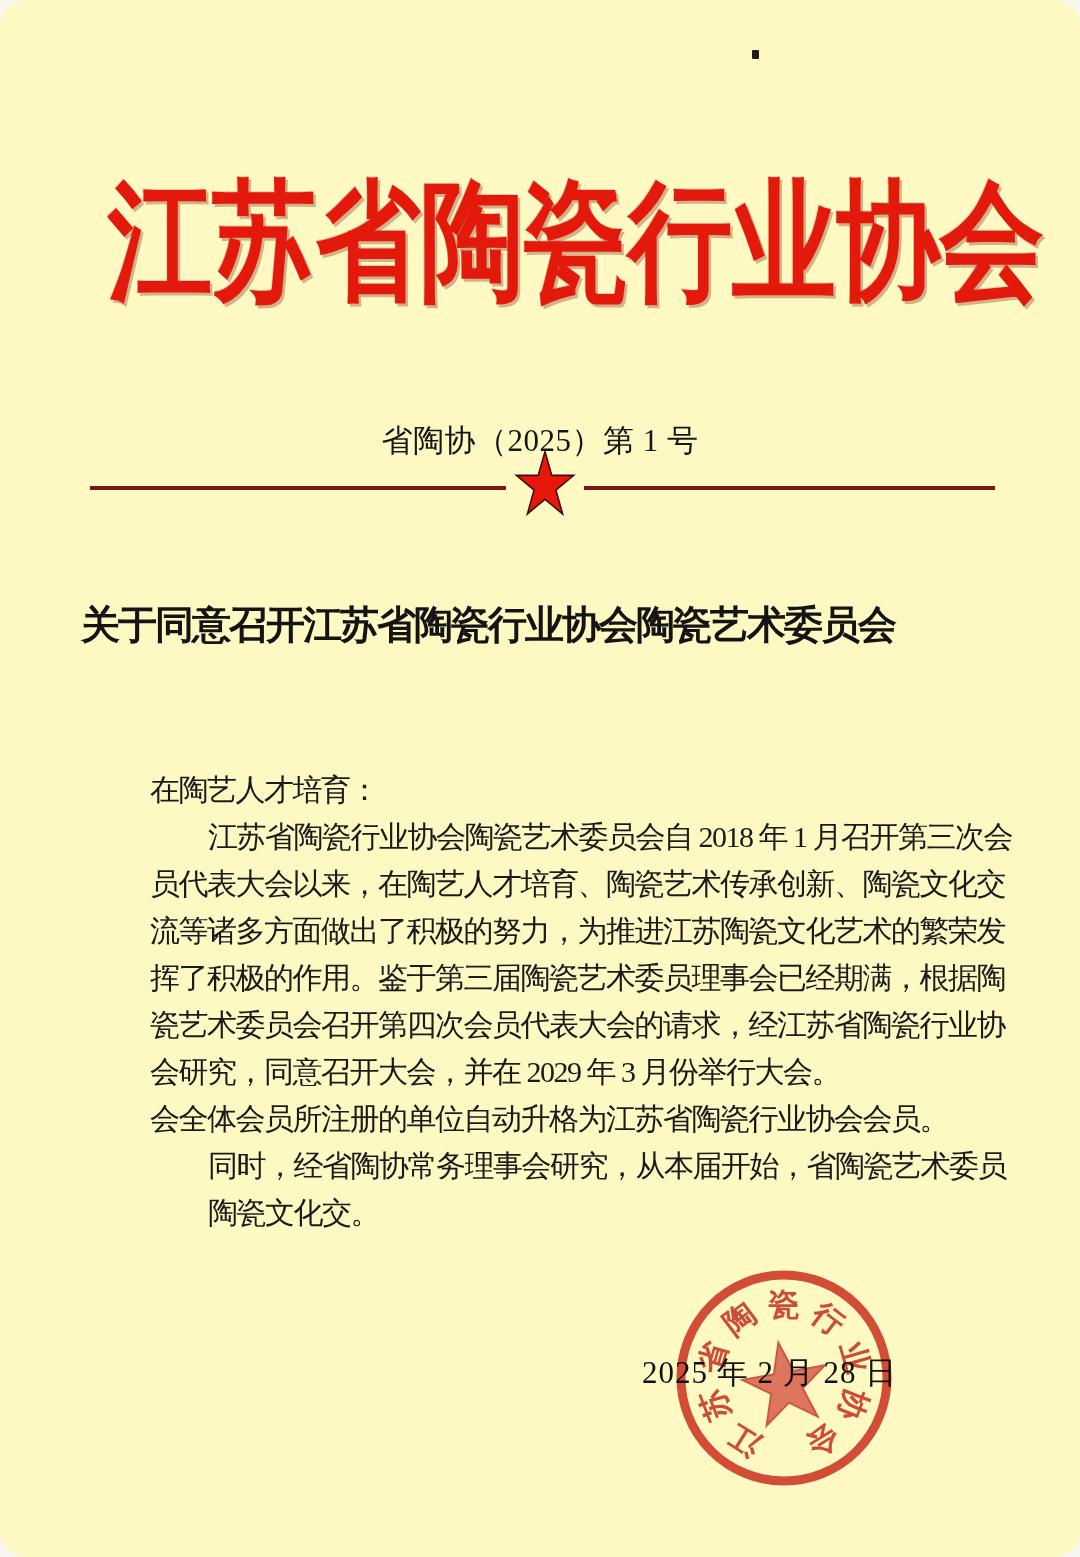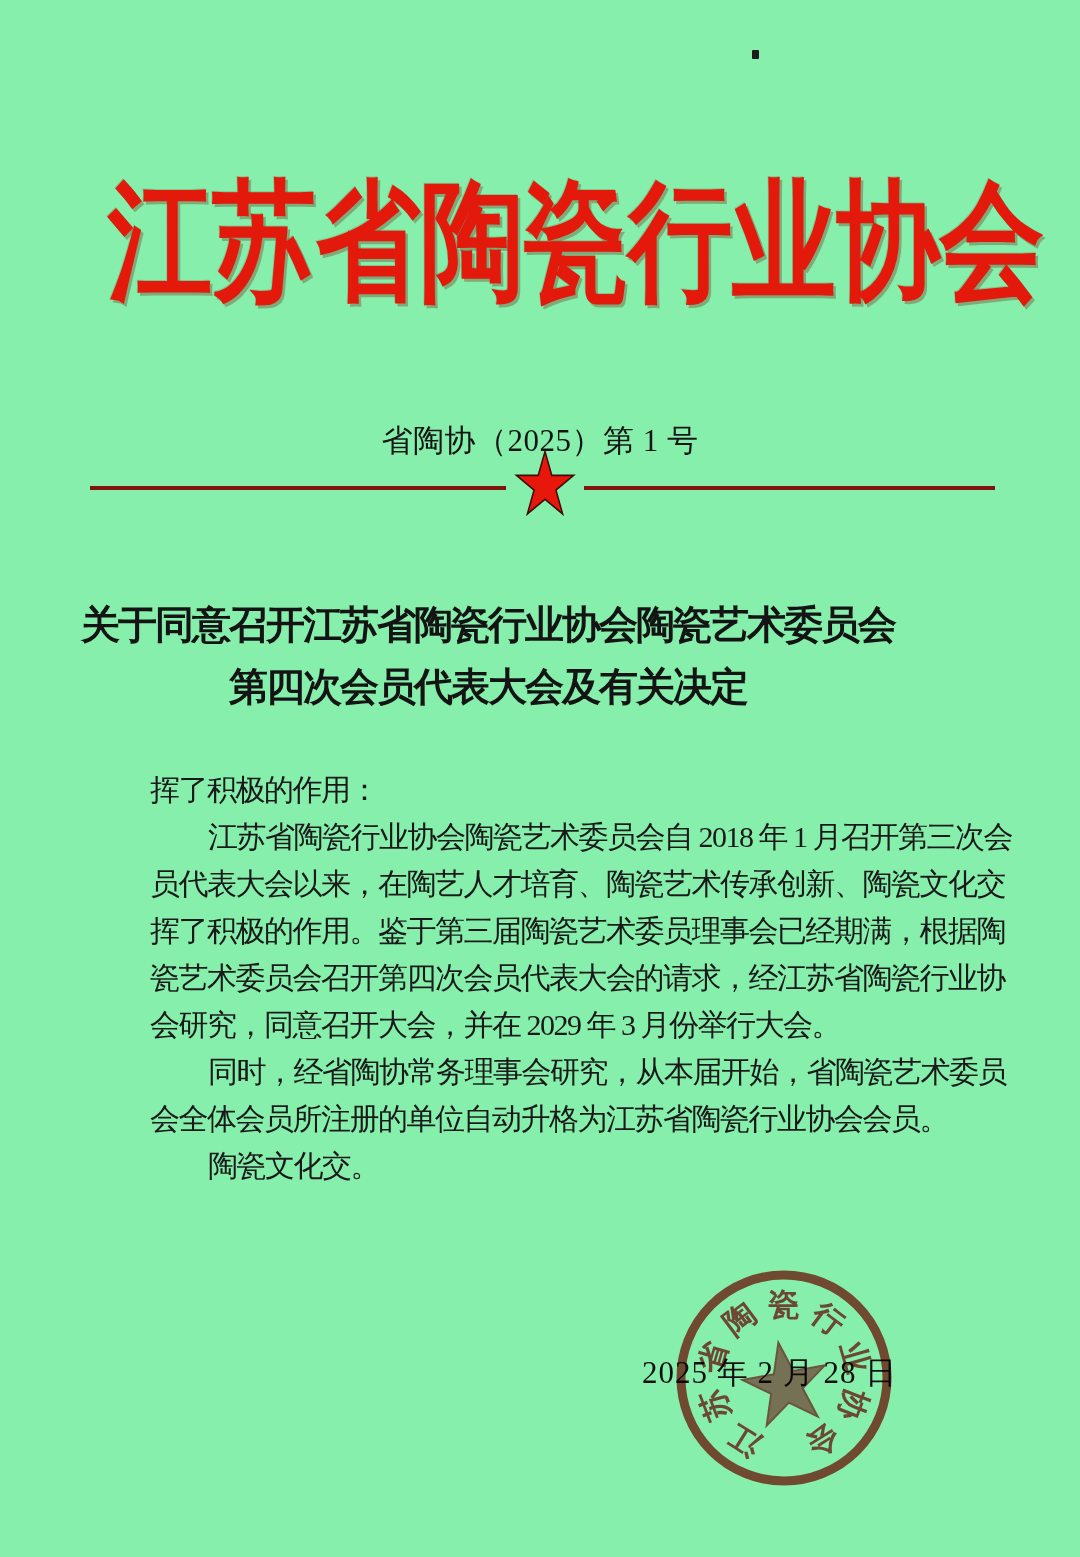--- a/index.html
+++ b/index.html
@@ -4,21 +4,22 @@
 <style>
   html,body{margin:0;padding:0;}
   body{
     width:1080px;height:1557px;
     background:#f6f5f2;
     font-family:"Liberation Serif","DejaVu Serif",serif;
     position:relative;overflow:hidden;
   }
   .page{
     position:absolute;inset:0;
-    background:#86efac;
+    background:#fef9c3;
+    border-radius:25px;
   }
   
   .artifact-dot{
     position:absolute;left:752px;top:50px;width:7px;height:9px;
     background:#1c1c1c;border-radius:1px;
   }
   
   .masthead{
     position:absolute;top:168px;left:0;width:1080px;
     margin:0;text-align:center;
@@ -108,32 +109,32 @@
   <div class="docnum">省陶协（2025）第 1 号</div>
 
   <svg class="divider" width="1080" height="84" viewBox="0 0 1080 84">
     <line x1="90" y1="40" x2="506" y2="40"></line>
     <line x1="584" y1="40" x2="995" y2="40"></line>
     <polygon class="star" points="0,-30 6.76,-9.3 28.53,-9.27 10.94,3.55 17.63,24.27 0,11.5 -17.63,24.27 -10.94,3.55 -28.53,-9.27 -6.76,-9.3" transform="translate(545,38) scale(1,1.15)"></polygon>
   </svg>
 
   <div class="doc-title">
     <div>关于同意召开江苏省陶瓷行业协会陶瓷艺术委员会</div>
-    <div>第四次会员代表大会及有关决定</div>
   </div>
 
   <div class="doc-body" id="body-lines">
-      <div class="bline">挥了积极的作用：</div>
+      <div class="bline">在陶艺人才培育：</div>
       <div class="bline ind">江苏省陶瓷行业协会陶瓷艺术委员会自 2018 年 1 月召开第三次会</div>
       <div class="bline">员代表大会以来，在陶艺人才培育、陶瓷艺术传承创新、陶瓷文化交</div>
+      <div class="bline">流等诸多方面做出了积极的努力，为推进江苏陶瓷文化艺术的繁荣发</div>
       <div class="bline">挥了积极的作用。鉴于第三届陶瓷艺术委员理事会已经期满，根据陶</div>
       <div class="bline">瓷艺术委员会召开第四次会员代表大会的请求，经江苏省陶瓷行业协</div>
       <div class="bline">会研究，同意召开大会，并在 2029 年 3 月份举行大会。</div>
+      <div class="bline">会全体会员所注册的单位自动升格为江苏省陶瓷行业协会会员。</div>
       <div class="bline ind">同时，经省陶协常务理事会研究，从本届开始，省陶瓷艺术委员</div>
-      <div class="bline">会全体会员所注册的单位自动升格为江苏省陶瓷行业协会会员。</div>
       <div class="bline ind">陶瓷文化交。</div>
     </div>
 
   <div class="issue-date">2025 年 2 月 28 日</div>
 
   <svg class="seal" width="256" height="256" viewBox="-128 -128 256 256">
     <circle class="ring" cx="0" cy="0" r="103"></circle>
     <polygon class="seal-star" points="0,-44 9.9,-13.6 41.8,-13.6 16,5.2 25.9,35.6 0,16.9 -25.9,35.6 -16,5.2 -41.8,-13.6 -9.9,-13.6" transform="translate(2,8) rotate(-10)"></polygon>
     <g class="seal-chars">
         <text x="0" y="-74" transform="rotate(-148)">江</text>

